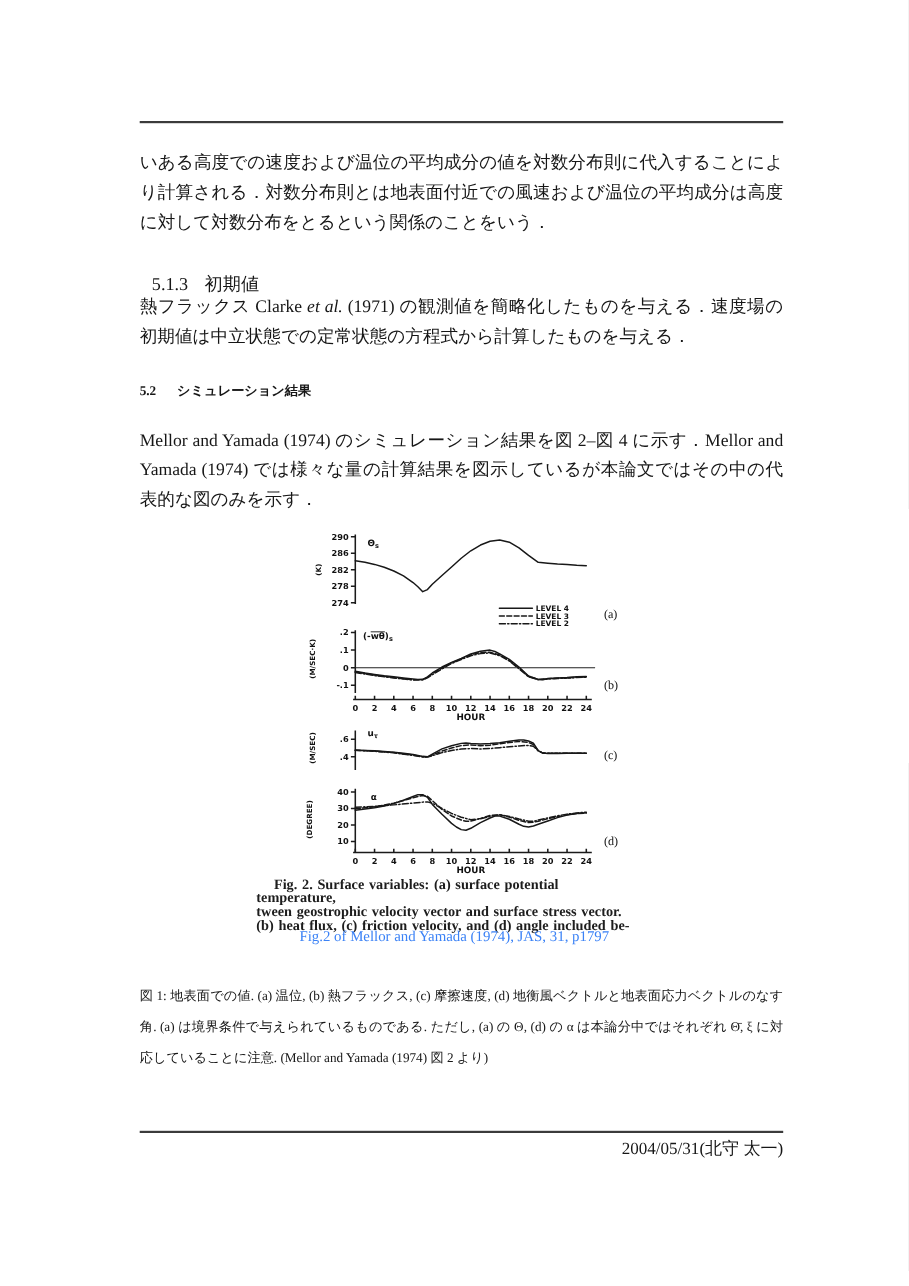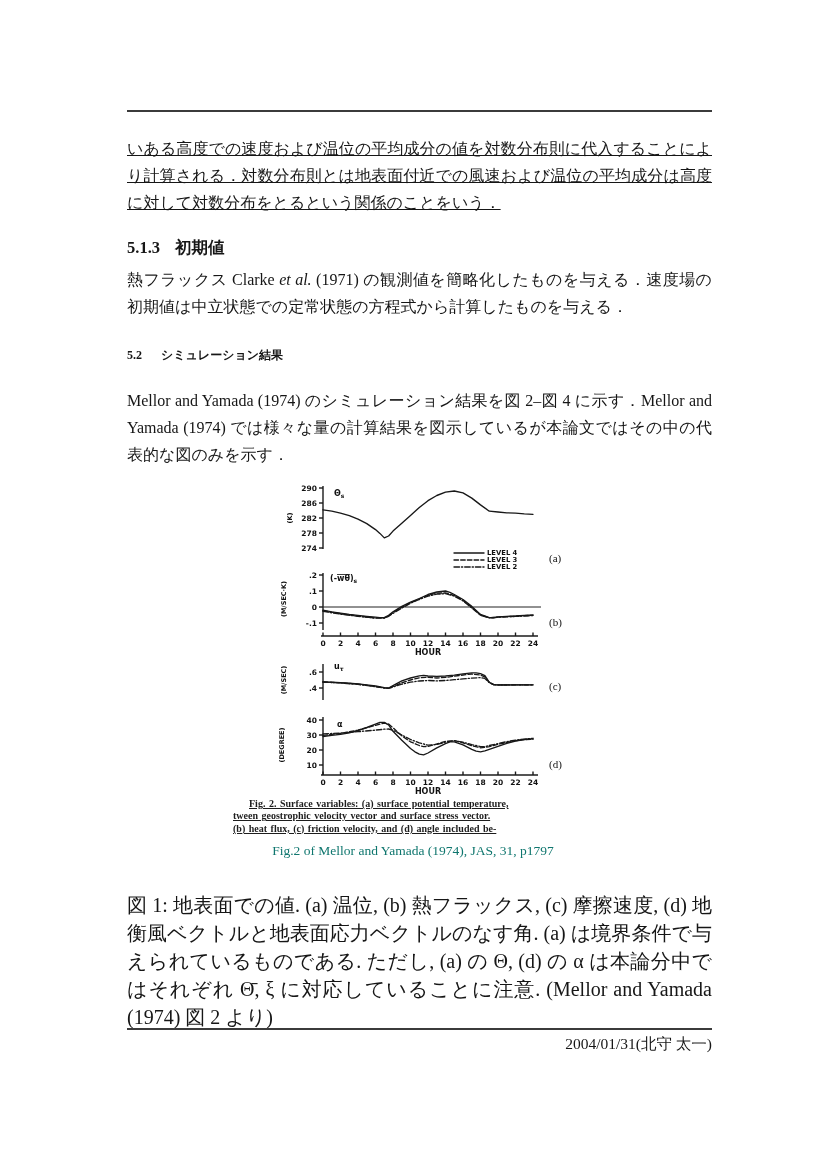--- a/index.html
+++ b/index.html
@@ -7,37 +7,37 @@
         font-family:"Liberation Serif",serif;color:#161616;overflow:hidden;}
   .abs{position:absolute;}
   .runhead{top:86px;left:127px;width:585px;text-align:right;font-size:16px;font-weight:bold;
            font-family:"Liberation Sans",sans-serif;white-space:nowrap;}
   .runhead .no{margin-right:12px;}
   .runhead .pnum{font-family:"Liberation Serif",serif;margin-left:26px;}
   .rule{left:127px;width:585px;background:#3b3b3b;}
   .head-rule{top:110px;height:2px;}
   .foot-rule{top:1028px;height:1.5px;}
   .bodytext{margin:0;font-size:16px;line-height:27px;text-align:justify;left:127px;width:585px;}
-  #p1{top:135px;text-decoration:underline;}
+  #p1{top:135px;}
   #p2{top:266px;}
   #p3{top:387px;}
-  .subsec{margin:0;top:237px;left:127px;width:585px;font-size:16.5px;font-weight:bold;}
+  .subsec{margin:11px;top:237px;left:127px;width:585px;font-size:16.5px;font-weight:normal;}
   .sec{margin:0;top:347px;left:127px;width:585px;font-size:12px;font-weight:bold;}
   .secno{font-family:"Liberation Serif",serif;}
   .subsec .secno{margin-right:15px;}
   .sec .secno{margin-right:19px;}
   .sectitle{font-family:"Liberation Sans",sans-serif;}
   figure{margin:0;top:478px;left:0;width:663px;height:530px;}
   #fig2-svg{position:absolute;left:258px;top:0;}
   .scancap{position:absolute;left:233px;top:320px;width:350px;
-           font-family:"Liberation Serif",serif;font-weight:bold;font-size:10px;
-           line-height:12.4px;color:#1d1d1d;word-spacing:1px;text-decoration:underline;}
+           font-family:"Liberation Serif",serif;font-weight:bold;font-size:13px;
+           line-height:12.4px;color:#1d1d1d;word-spacing:1px;}
   .scancap .first{text-indent:16px;}
-  .srcline{position:absolute;left:0;top:365px;width:826px;text-align:center;font-size:13.5px;color:#0f766e;}
-  .zucap{position:absolute;left:127px;top:413px;width:585px;font-size:20px;line-height:28px;text-align:justify;}
+  .srcline{position:absolute;left:0;top:365px;width:826px;text-align:center;font-size:13.5px;color:#3b82f6;}
+  .zucap{position:absolute;left:127px;top:413px;width:585px;font-size:12px;line-height:28px;text-align:justify;}
   .footline{top:1034px;left:127px;width:585px;text-align:right;font-size:15.5px;}
   
   .ax{stroke:#1b1b1b;stroke-width:1.4;fill:none;}
   .cv{stroke:#181818;stroke-width:1.35;fill:none;stroke-linejoin:round;stroke-linecap:round;}
   .cv2{stroke:#222;stroke-width:1;fill:none;}
   .tick{font:bold 7.5px "DejaVu Sans",sans-serif;fill:#111;}
   .ta-e{text-anchor:end;}
   .ta-m{text-anchor:middle;}
   .ylab{font:bold 6.5px "DejaVu Sans",sans-serif;fill:#111;}
   .leg{font:bold 6.8px "DejaVu Sans",sans-serif;fill:#111;}
@@ -193,15 +193,15 @@
     <div class="scancap">
       <div class="scl first">Fig. 2. Surface variables: (a) surface potential temperature,</div>
       <div class="scl">tween geostrophic velocity vector and surface stress vector.</div>
       <div class="scl">(b) heat flux, (c) friction velocity, and (d) angle included be-</div>
     </div>
     <div class="srcline">Fig.2 of Mellor and Yamada (1974), JAS, 31, p1797</div>
     <figcaption class="zucap">図 1: 地表面での値. (a) 温位, (b) 熱フラックス, (c) 摩擦速度, (d) 地衡風ベクトルと地表面応力ベクトルのなす角. (a) は境界条件で与えられているものである. ただし, (a) の Θ, (d) の α は本論分中ではそれぞれ Θ̄, ξ に対応していることに注意. (Mellor and Yamada (1974) 図 2 より)</figcaption>
   </figure>
 
   <div class="abs rule foot-rule"></div>
-  <div class="abs footline">2004/01/31(北守 太一)</div>
+  <div class="abs footline">2004/05/31(北守 太一)</div>
 
 </div>
 
 </body></html>

